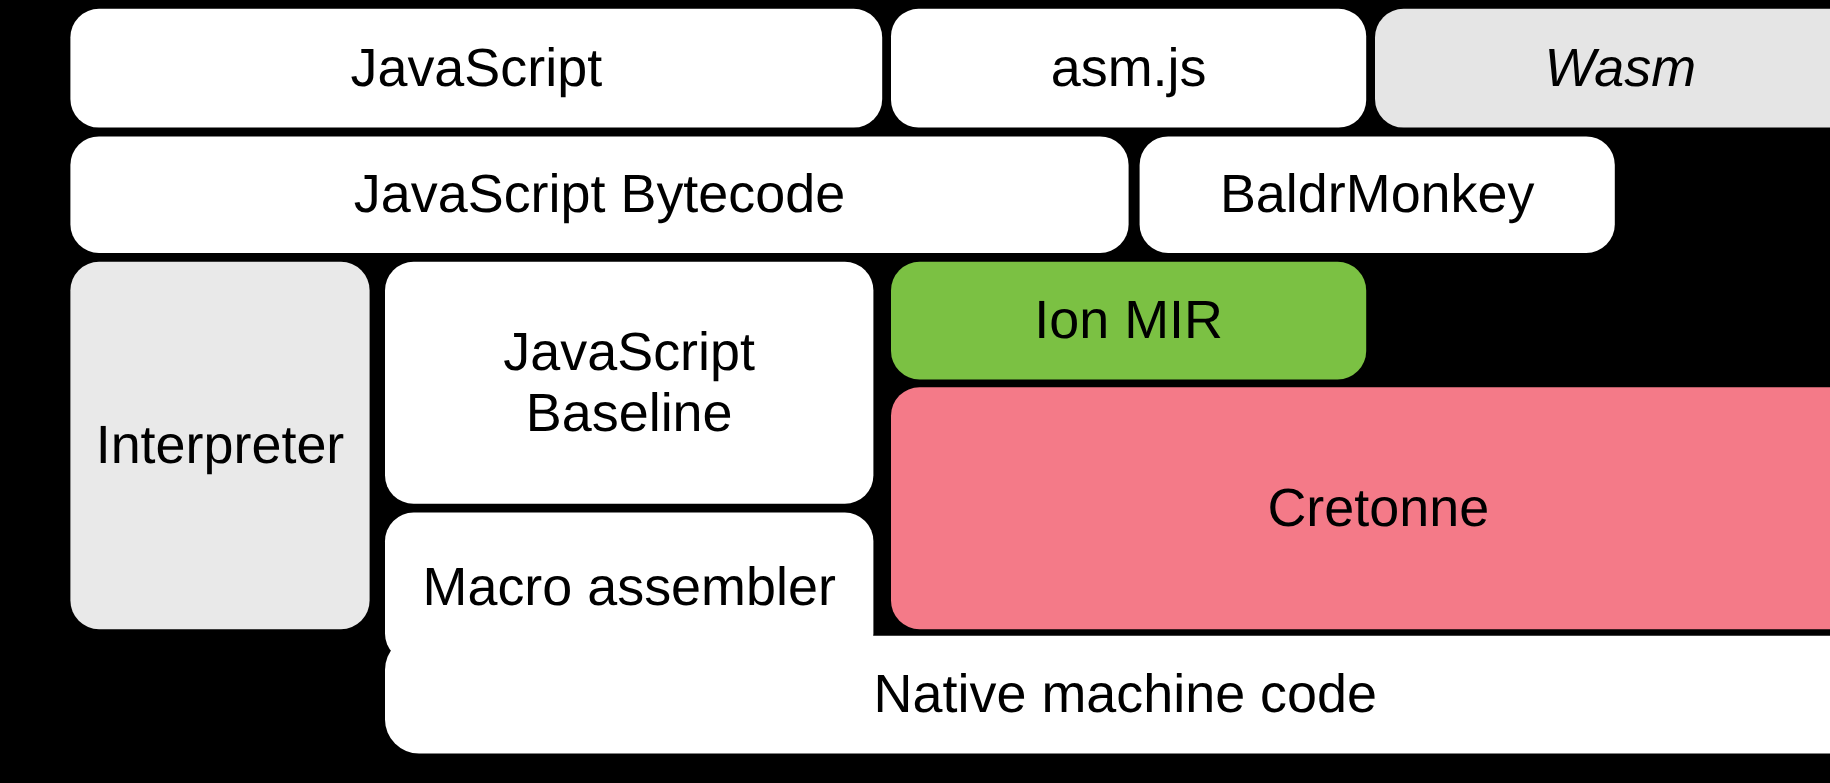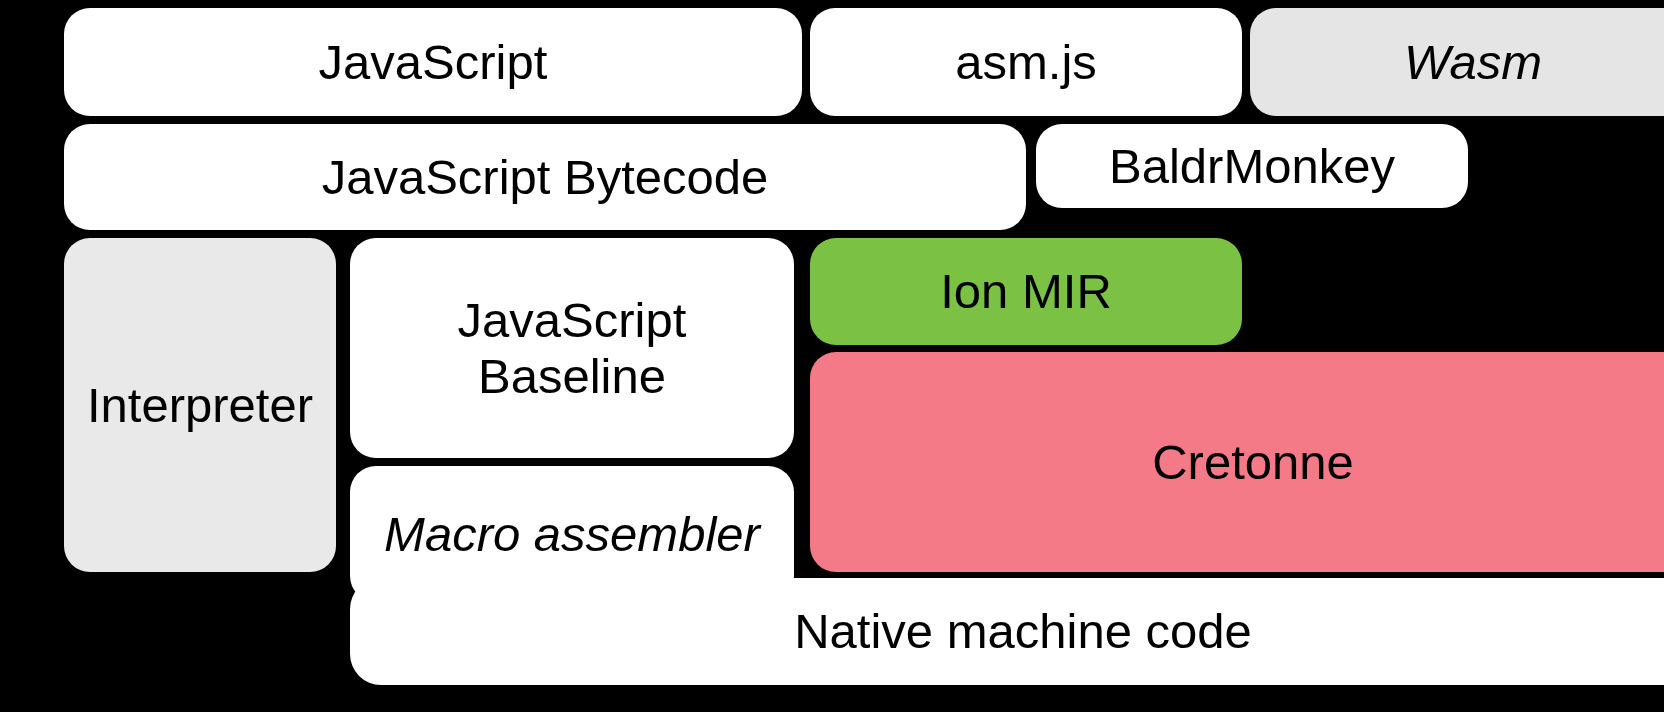--- a/index.html
+++ b/index.html
@@ -30,26 +30,26 @@
     line-height: 1.15;
     color: #000000;
     text-align: center;
     white-space: nowrap;
   }
   
   .b-javascript          { left: 18px;   top: 8px;   width: 738px;  height: 108px; }
   .b-asm-js              { left: 764px;  top: 8px;   width: 432px;  height: 108px; border-radius: 25px; }
   .b-wasm                { left: 1204px; top: 8px;   width: 446px;  height: 108px; }
   .b-javascript-bytecode { left: 18px;   top: 124px; width: 962px;  height: 106px; }
-  .b-baldrmonkey         { left: 990px;  top: 124px; width: 432px;  height: 84px; }
+  .b-baldrmonkey         { left: 990px;  top: 124px; width: 432px;  height: 106px; }
   .b-interpreter         { left: 18px;   top: 238px; width: 272px;  height: 334px; }
   .b-javascript-baseline { left: 304px;  top: 238px; width: 444px;  height: 220px; }
   .b-ion-mir             { left: 764px;  top: 238px; width: 432px;  height: 107px; }
   .b-cretonne            { left: 764px;  top: 352px; width: 886px;  height: 220px; }
-  .b-macro-assembler     { left: 304px;  top: 466px; width: 444px;  height: 136px; font-style: italic; }
+  .b-macro-assembler     { left: 304px;  top: 466px; width: 444px;  height: 136px; }
   .b-native-machine-code { left: 304px;  top: 578px; width: 1346px; height: 107px; border-radius: 31px; }
 
   
   .b-javascript-baseline .label {
     white-space: normal;
     max-width: 280px;
   }
 </style>
 </head>
 <body>

